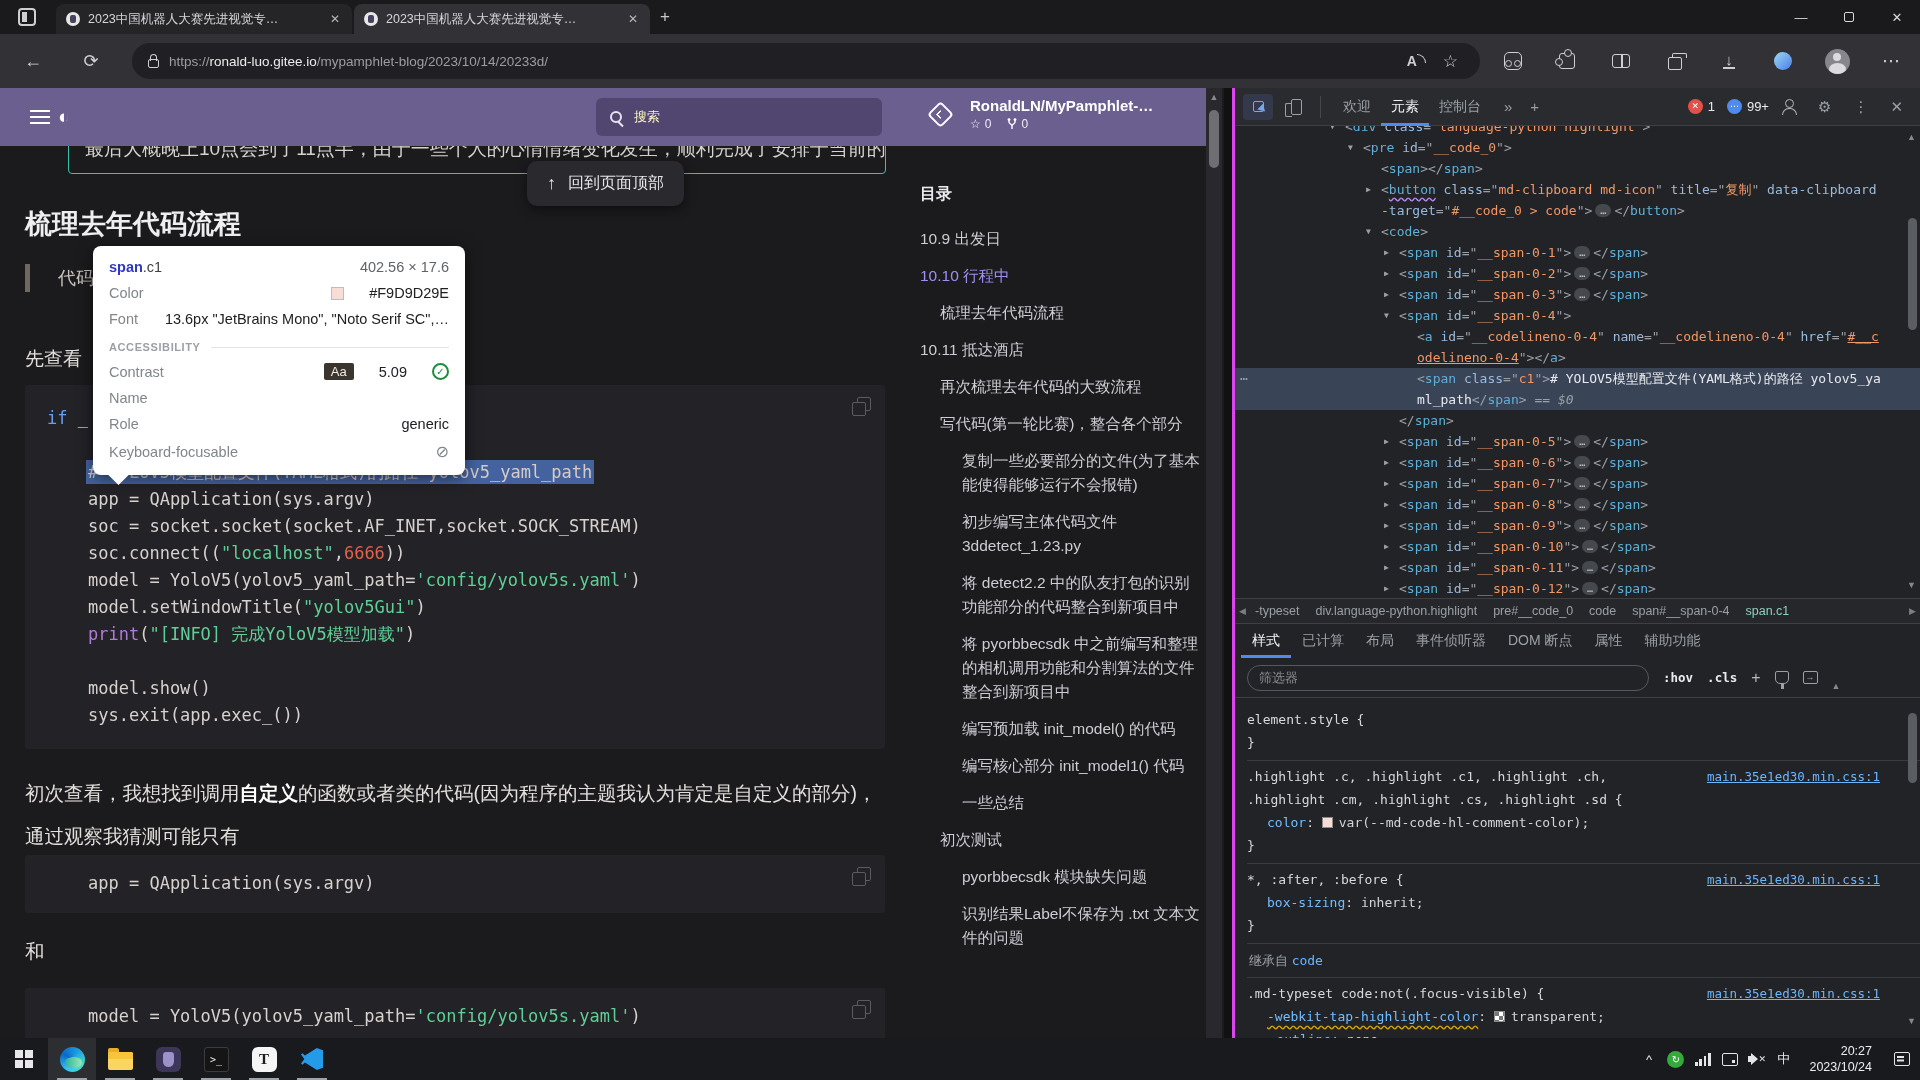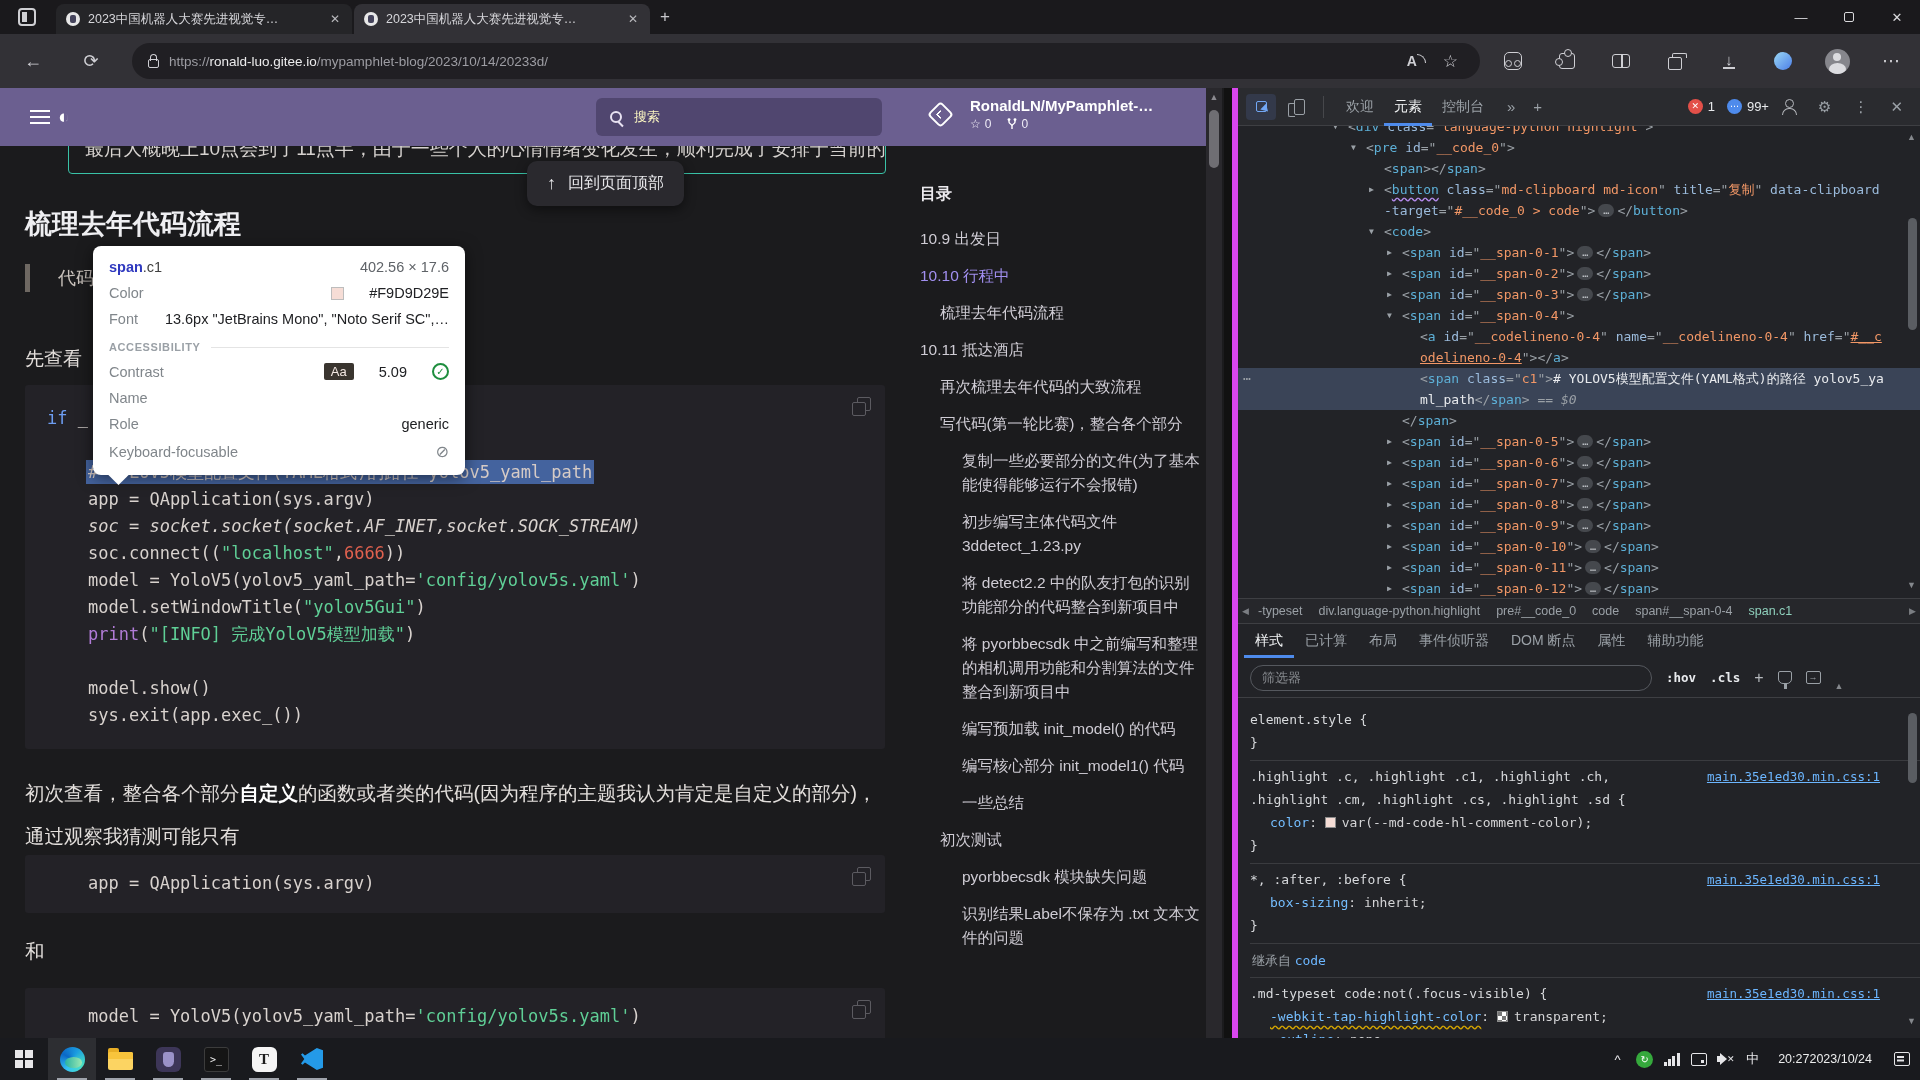--- a/index.html
+++ b/index.html
@@ -113,21 +113,21 @@
   .tt-label{color:#80868b}
   .tt-val{color:#202124;display:flex;align-items:center;gap:25px}
   .swatch{display:inline-block;width:13px;height:13px;border:1px solid #bdbdbd;background:#f6ddd6}
   .tt-a11y{display:flex;align-items:center;gap:10px;margin-top:14px;font-size:11px;letter-spacing:.6px;color:#9aa0a6;font-weight:bold}
   .tt-a11y::after{content:"";flex:1;height:1px;background:#e4e4e4}
   .aabadge{background:#3a352f;color:#f4e9e4;padding:1px 7px;border-radius:2px;font-size:13px}
   .okring{width:17px;height:17px;border:2px solid #1e8e3e;border-radius:50%;color:#1e8e3e;font-size:10px;display:flex;align-items:center;justify-content:center;font-weight:bold}
   .noicon{color:#80868b;font-size:16px}
 
   
-  #devtools{position:absolute;top:88px;left:1232px;width:688px;height:950px;background:#222327;border-left:6px solid #d946ef;color:#c9ccd1}
+  #devtools{position:absolute;top:88px;left:1232px;width:688px;height:950px;background:#222327;border-left:3px solid #d946ef;color:#c9ccd1}
   #dt-topbar{position:absolute;top:0;left:0;right:0;height:38px;background:#2a2b2f;border-bottom:1px solid #3e3f43;display:flex;align-items:center;padding:0 8px;gap:8px}
   .dt-inspect{width:30px;height:26px;background:#33394a;border-radius:4px;display:flex;align-items:center;justify-content:center}
   .insp-g{width:11px;height:11px;border:1.6px solid #72a7f5;border-radius:2px;position:relative}
   .insp-g::after{content:"";position:absolute;right:-5px;bottom:-5px;border:4px solid transparent;border-top:7px solid #72a7f5;transform:rotate(-45deg)}
   .dev{width:11px;height:16px;border:1.6px solid #9aa0a6;border-radius:2px;position:relative;margin:0 6px 0 10px}
   .dev::before{content:"";position:absolute;left:-7px;top:3px;width:6px;height:12px;border:1.6px solid #9aa0a6;border-right:none;border-radius:2px 0 0 2px}
   .vdiv{width:1px;height:22px;background:#46474b;margin:0 4px}
   .dt-tab{padding:0 10px;font-size:14px;height:38px;line-height:37px;color:#9aa0a6;white-space:nowrap}
   .dt-tab.active{color:#f1f3f4;box-shadow:inset 0 -3px 0 #4e8bec}
   .dt-gl{color:#9aa0a6;font-size:15px;padding:0 5px}
@@ -208,21 +208,21 @@
   .grn{width:17px;height:17px;border-radius:50%;background:#35a93c;color:#fff;font-size:10px;display:flex;align-items:center;justify-content:center}
   .sig{display:flex;align-items:flex-end;gap:1.5px;height:13px}
   .sig i{width:2.8px;background:#e6e6e9}
   .s1{height:4px}.s2{height:7px}.s3{height:10px}.s4{height:13px}
   .imer{width:16px;height:13px;border:1.6px solid #e6e6e9;border-radius:2px;position:relative}
   .imer::after{content:"";position:absolute;right:2px;bottom:2px;width:3px;height:3px;background:#e6e6e9}
   .spk{position:relative;width:18px;height:14px}
   .spk::before{content:"";position:absolute;left:0;top:4px;width:4px;height:6px;background:#e6e6e9}
   .spk::after{content:"";position:absolute;left:3px;top:1px;border-left:7px solid #e6e6e9;border-top:6px solid transparent;border-bottom:6px solid transparent}
   .spk .x{position:absolute;right:0;top:2px;font-size:9px;color:#e6e6e9}
-  .clock{display:flex;flex-direction:row;align-items:flex-end;justify-content:center;font-size:12.5px;line-height:16px;color:#eceded;padding:0 12px}
+  .clock{display:flex;flex-direction:column;align-items:flex-end;justify-content:center;font-size:12.5px;line-height:16px;color:#eceded;padding:0 12px}
   .notif{width:16px;height:14px;border:1.6px solid #e6e6e9;border-radius:2px;position:relative;margin:0 10px}
   .notif::after{content:"";position:absolute;left:2px;top:3px;width:7px;height:1.5px;background:#e6e6e9;box-shadow:0 3.5px 0 #e6e6e9}
 </style>
 </head>
 <body>
 
 <div id="root">
 
   <div id="titlebar">
     <div class="wsico"></div>
@@ -293,30 +293,30 @@
       <span class="qtext">代码</span>
     </div>
     <div id="lead">先查看</div>
 
     <div class="codeblock" id="code1">
         <span class="copy"></span>
         <div class="cl"><span class="tok-k">if</span><span class="tok-p"> _</span></div>
         <div class="cl"><span class="tok-p"> </span></div>
         <div class="cl hl" style="padding-left: 41px;"><span class="tok-c"># YOLOV5模型配置文件(YAML格式)的路径 yolov5_yaml_path</span></div>
         <div class="cl" style="padding-left: 41px;"><span class="tok-p">app = QApplication(sys.argv)</span></div>
-        <div class="cl" style="padding-left: 41px; font-style: italic;"><span class="tok-p">soc = socket.socket(socket.AF_INET,socket.SOCK_STREAM)</span></div>
+        <div class="cl" style="padding-left: 41px;"><span class="tok-p">soc = socket.socket(socket.AF_INET,socket.SOCK_STREAM)</span></div>
         <div class="cl" style="padding-left: 41px;"><span class="tok-p">soc.connect((</span><span class="tok-s">"localhost"</span><span class="tok-p">,</span><span class="tok-n">6666</span><span class="tok-p">))</span></div>
         <div class="cl" style="padding-left: 41px;"><span class="tok-p">model = YoloV5(yolov5_yaml_path=</span><span class="tok-s">'config/yolov5s.yaml'</span><span class="tok-p">)</span></div>
         <div class="cl" style="padding-left: 41px;"><span class="tok-p">model.setWindowTitle(</span><span class="tok-s">"yolov5Gui"</span><span class="tok-p">)</span></div>
         <div class="cl" style="padding-left: 41px;"><span class="tok-f">print</span><span class="tok-p">(</span><span class="tok-s">"[INFO] 完成YoloV5模型加载"</span><span class="tok-p">)</span></div>
         <div class="cl"><span class="tok-p"> </span></div>
         <div class="cl" style="padding-left: 41px;"><span class="tok-p">model.show()</span></div>
         <div class="cl" style="padding-left: 41px;"><span class="tok-p">sys.exit(app.exec_())</span></div>
       </div>
-    <div id="para"><span>初次查看，整合各个部分</span><b>自定义</b><span>的函数或者类的代码(因为程序的主题我认为肯定是自定义的部分)，通过观察我猜测可能只有</span></div>
+    <div id="para"><span>初次查看，我想找到调用</span><b>自定义</b><span>的函数或者类的代码(因为程序的主题我认为肯定是自定义的部分)，通过观察我猜测可能只有</span></div>
     <div class="codeblock" id="code2">
         <span class="copy"></span>
         <div class="cl" style="padding-left: 41px;"><span class="tok-p">app = QApplication(sys.argv)</span></div>
       </div>
     <div id="conj">和</div>
     <div class="codeblock" id="code3">
         <span class="copy"></span>
         <div class="cl" style="padding-left: 41px;"><span class="tok-p">model = YoloV5(yolov5_yaml_path=</span><span class="tok-s">'config/yolov5s.yaml'</span><span class="tok-p">)</span></div>
       </div>
 

